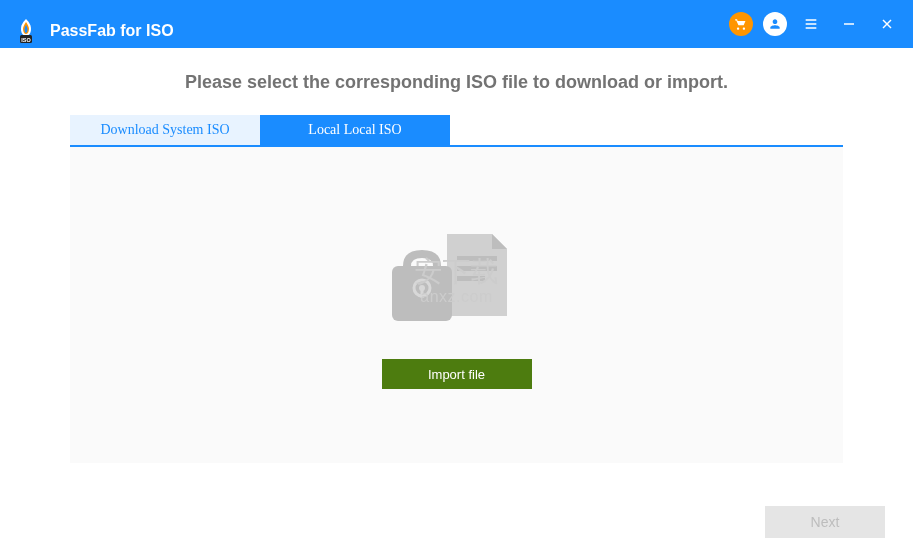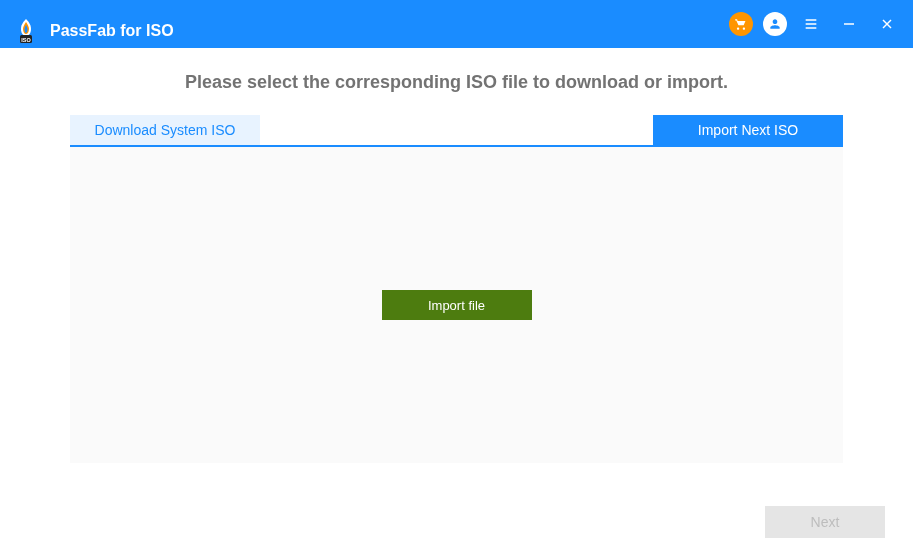--- a/index.html
+++ b/index.html
@@ -65,22 +65,23 @@
     }
     .heading {
       text-align: center;
       font-size: 18px;
       font-weight: 700;
       color: #737373;
       margin-bottom: 22px;
     }
     .tabs {
       display: flex;
-      justify-content: space-between;
+      justify-content: flex-start;
       border-bottom: 2px solid #1a8cff;
+      font-family: Liberation Serif, serif;
     }
     .tab {
       width: 190px;
       height: 30px;
       display: flex;
       align-items: center;
       justify-content: center;
       font-size: 14px;
       cursor: pointer;
     }
@@ -192,23 +193,43 @@
         </svg>
     </span>
   </div>
 </div>
 
 <div class="content">
   <h2 class="heading">Please select the corresponding ISO file to download or import.</h2>
 
   <div class="tabs">
     <div class="tab tab-inactive">Download System ISO</div>
-    <div class="tab tab-active">Import Next ISO</div>
+    <div class="tab tab-active">Local Local ISO</div>
   </div>
 
   <div class="panel">
+    <div class="illus">
+      <svg width="170" height="110" viewBox="0 0 170 110">
+
+        <path d="M75 8 L120 8 L135 23 L135 90 L75 90 Z" fill="#d0d0d0"></path>
+        <path d="M120 8 L120 23 L135 23 Z" fill="#bdbdbd"></path>
+        <rect x="85" y="30" width="40" height="5" fill="#bdbdbd"></rect>
+        <rect x="85" y="40" width="40" height="5" fill="#bdbdbd"></rect>
+        <rect x="85" y="50" width="28" height="5" fill="#bdbdbd"></rect>
+
+        <path d="M35 40 Q35 28 50 28 Q65 28 65 40" fill="none" stroke="#bdbdbd" stroke-width="8"></path>
+        <rect x="20" y="40" width="60" height="55" rx="6" fill="#bdbdbd"></rect>
+        <circle cx="50" cy="62" r="8" fill="none" stroke="#d8d8d8" stroke-width="3"></circle>
+        <circle cx="50" cy="62" r="3" fill="#d8d8d8"></circle>
+        <line x1="50" y1="62" x2="50" y2="72" stroke="#d8d8d8" stroke-width="3"></line>
+      </svg>
+      <div class="watermark">
+        <div>安下载</div>
+        <div class="sub">anxz.com</div>
+      </div>
+    </div>
     <button class="import-btn">Import file</button>
   </div>
 </div>
 
 <div class="footer">
   <button class="next-btn" disabled="">Next</button>
 </div>
 
 </body></html>

